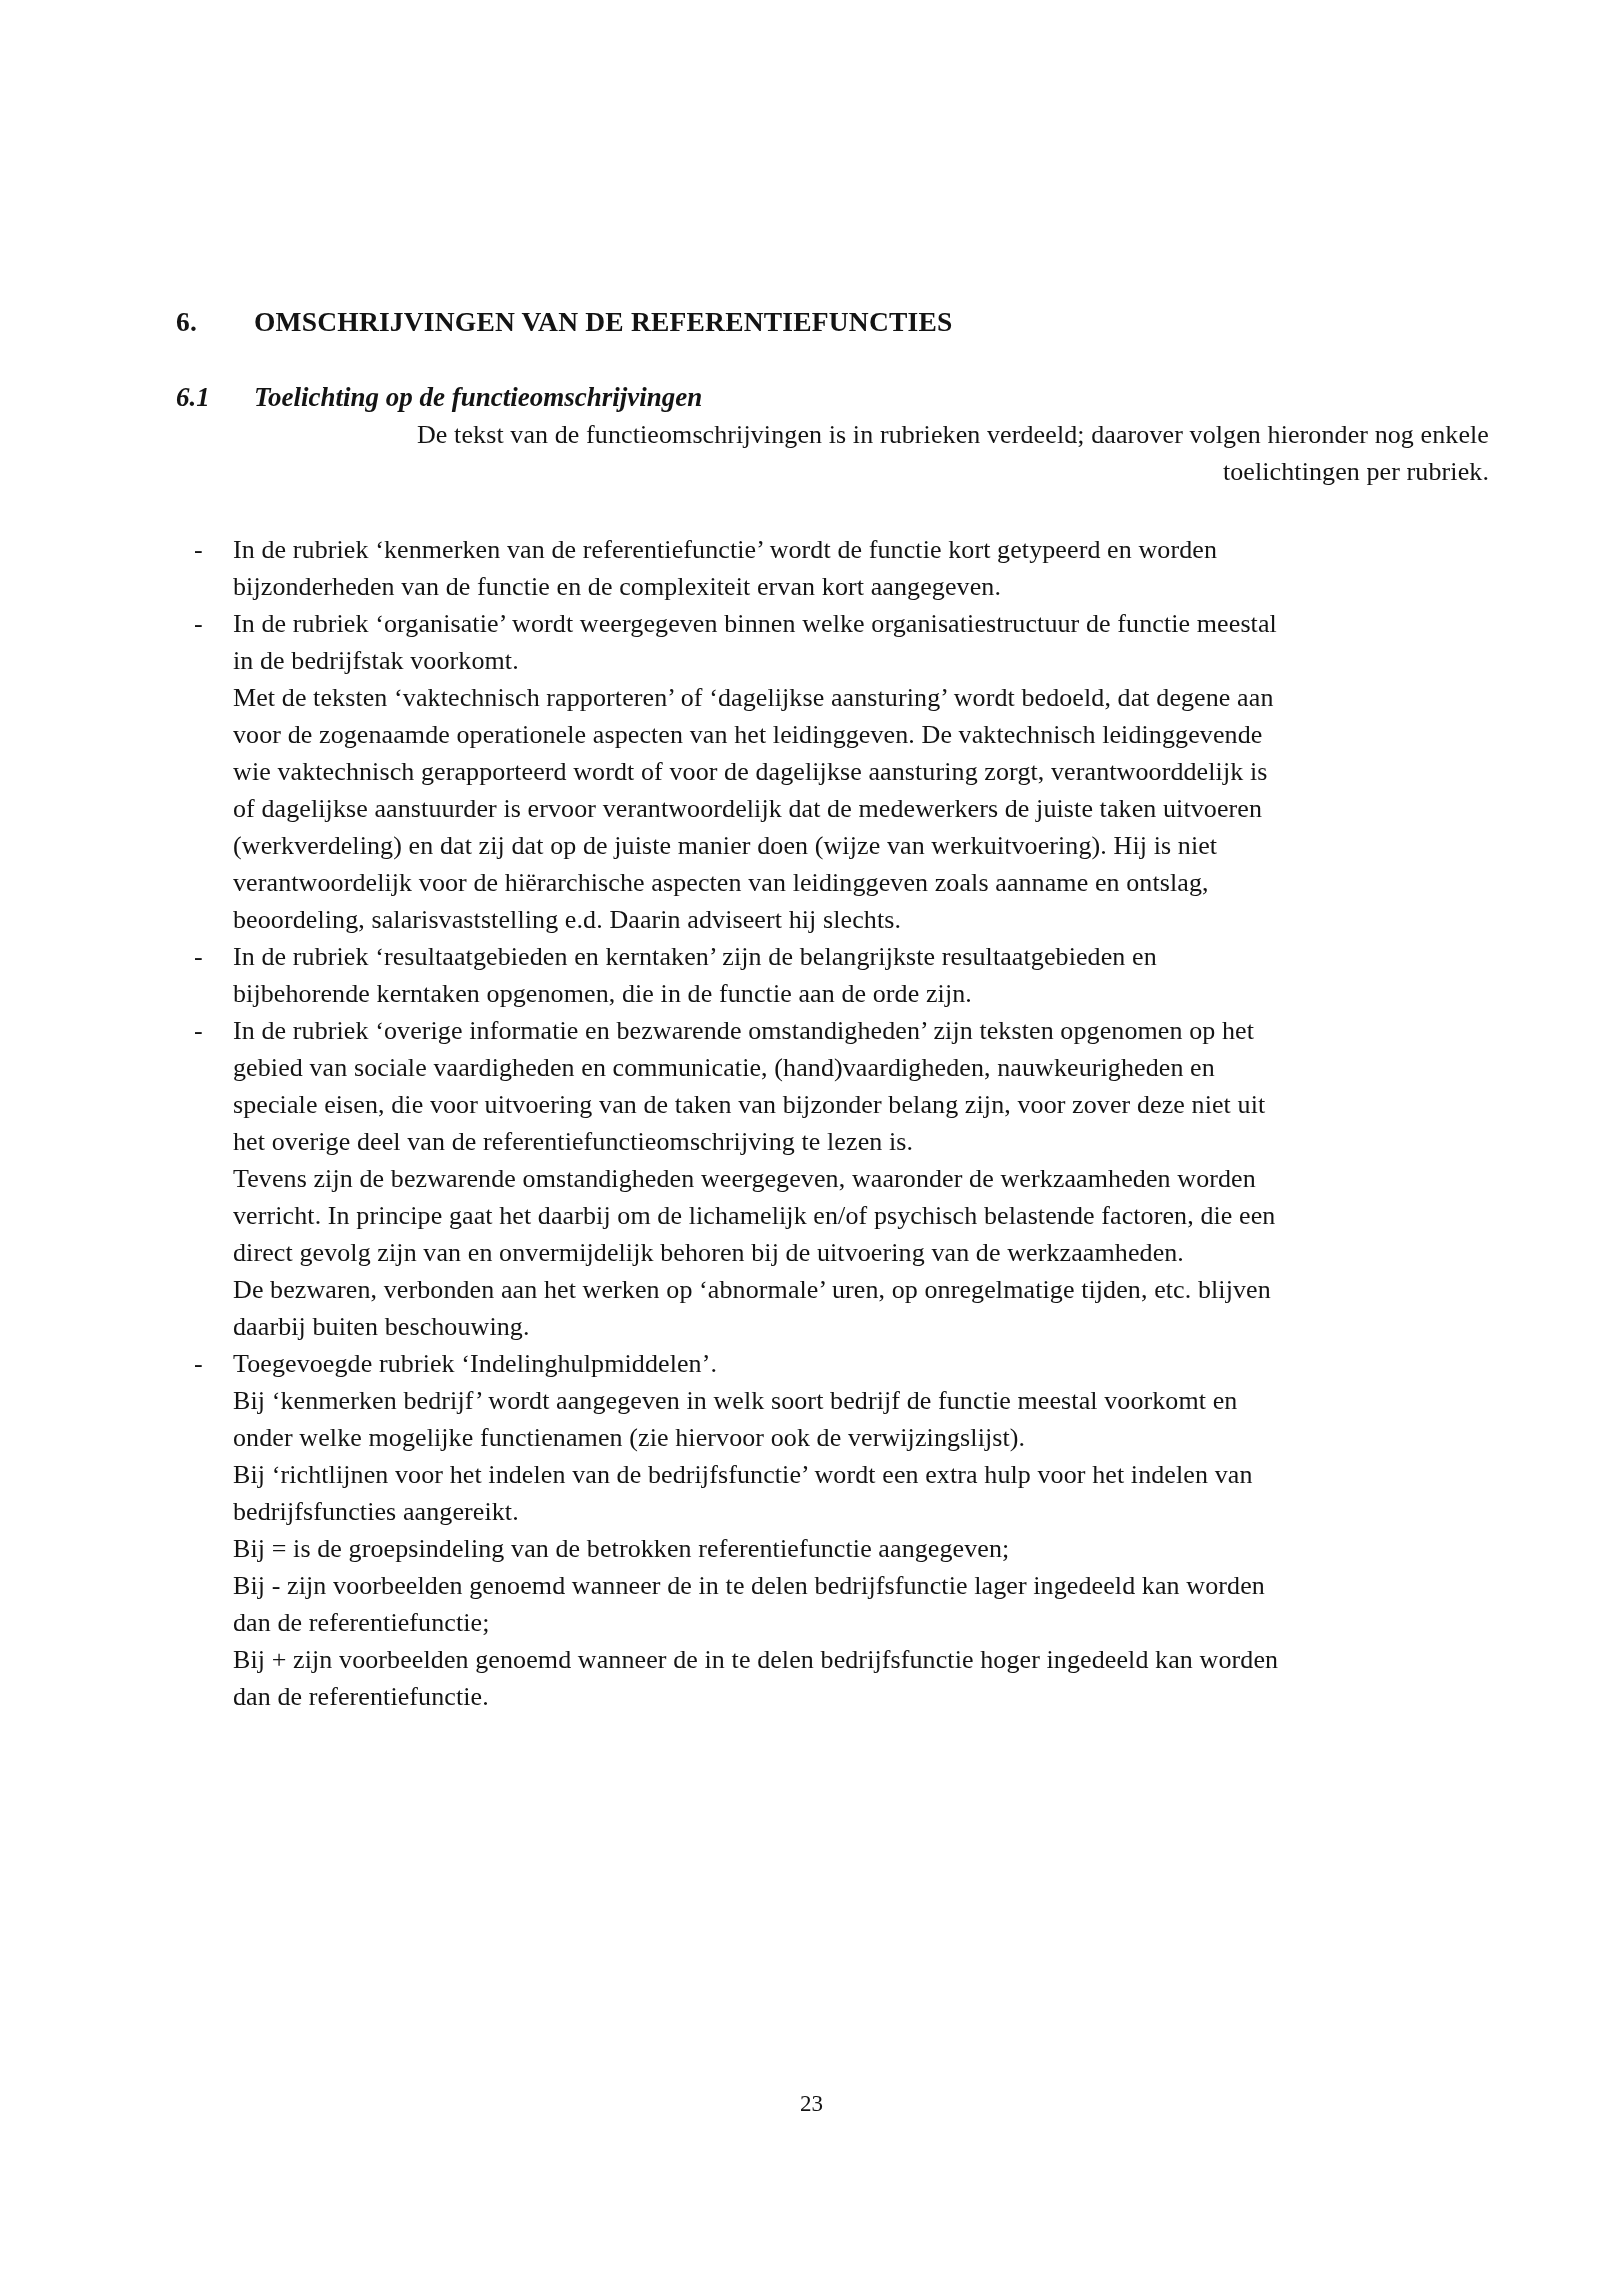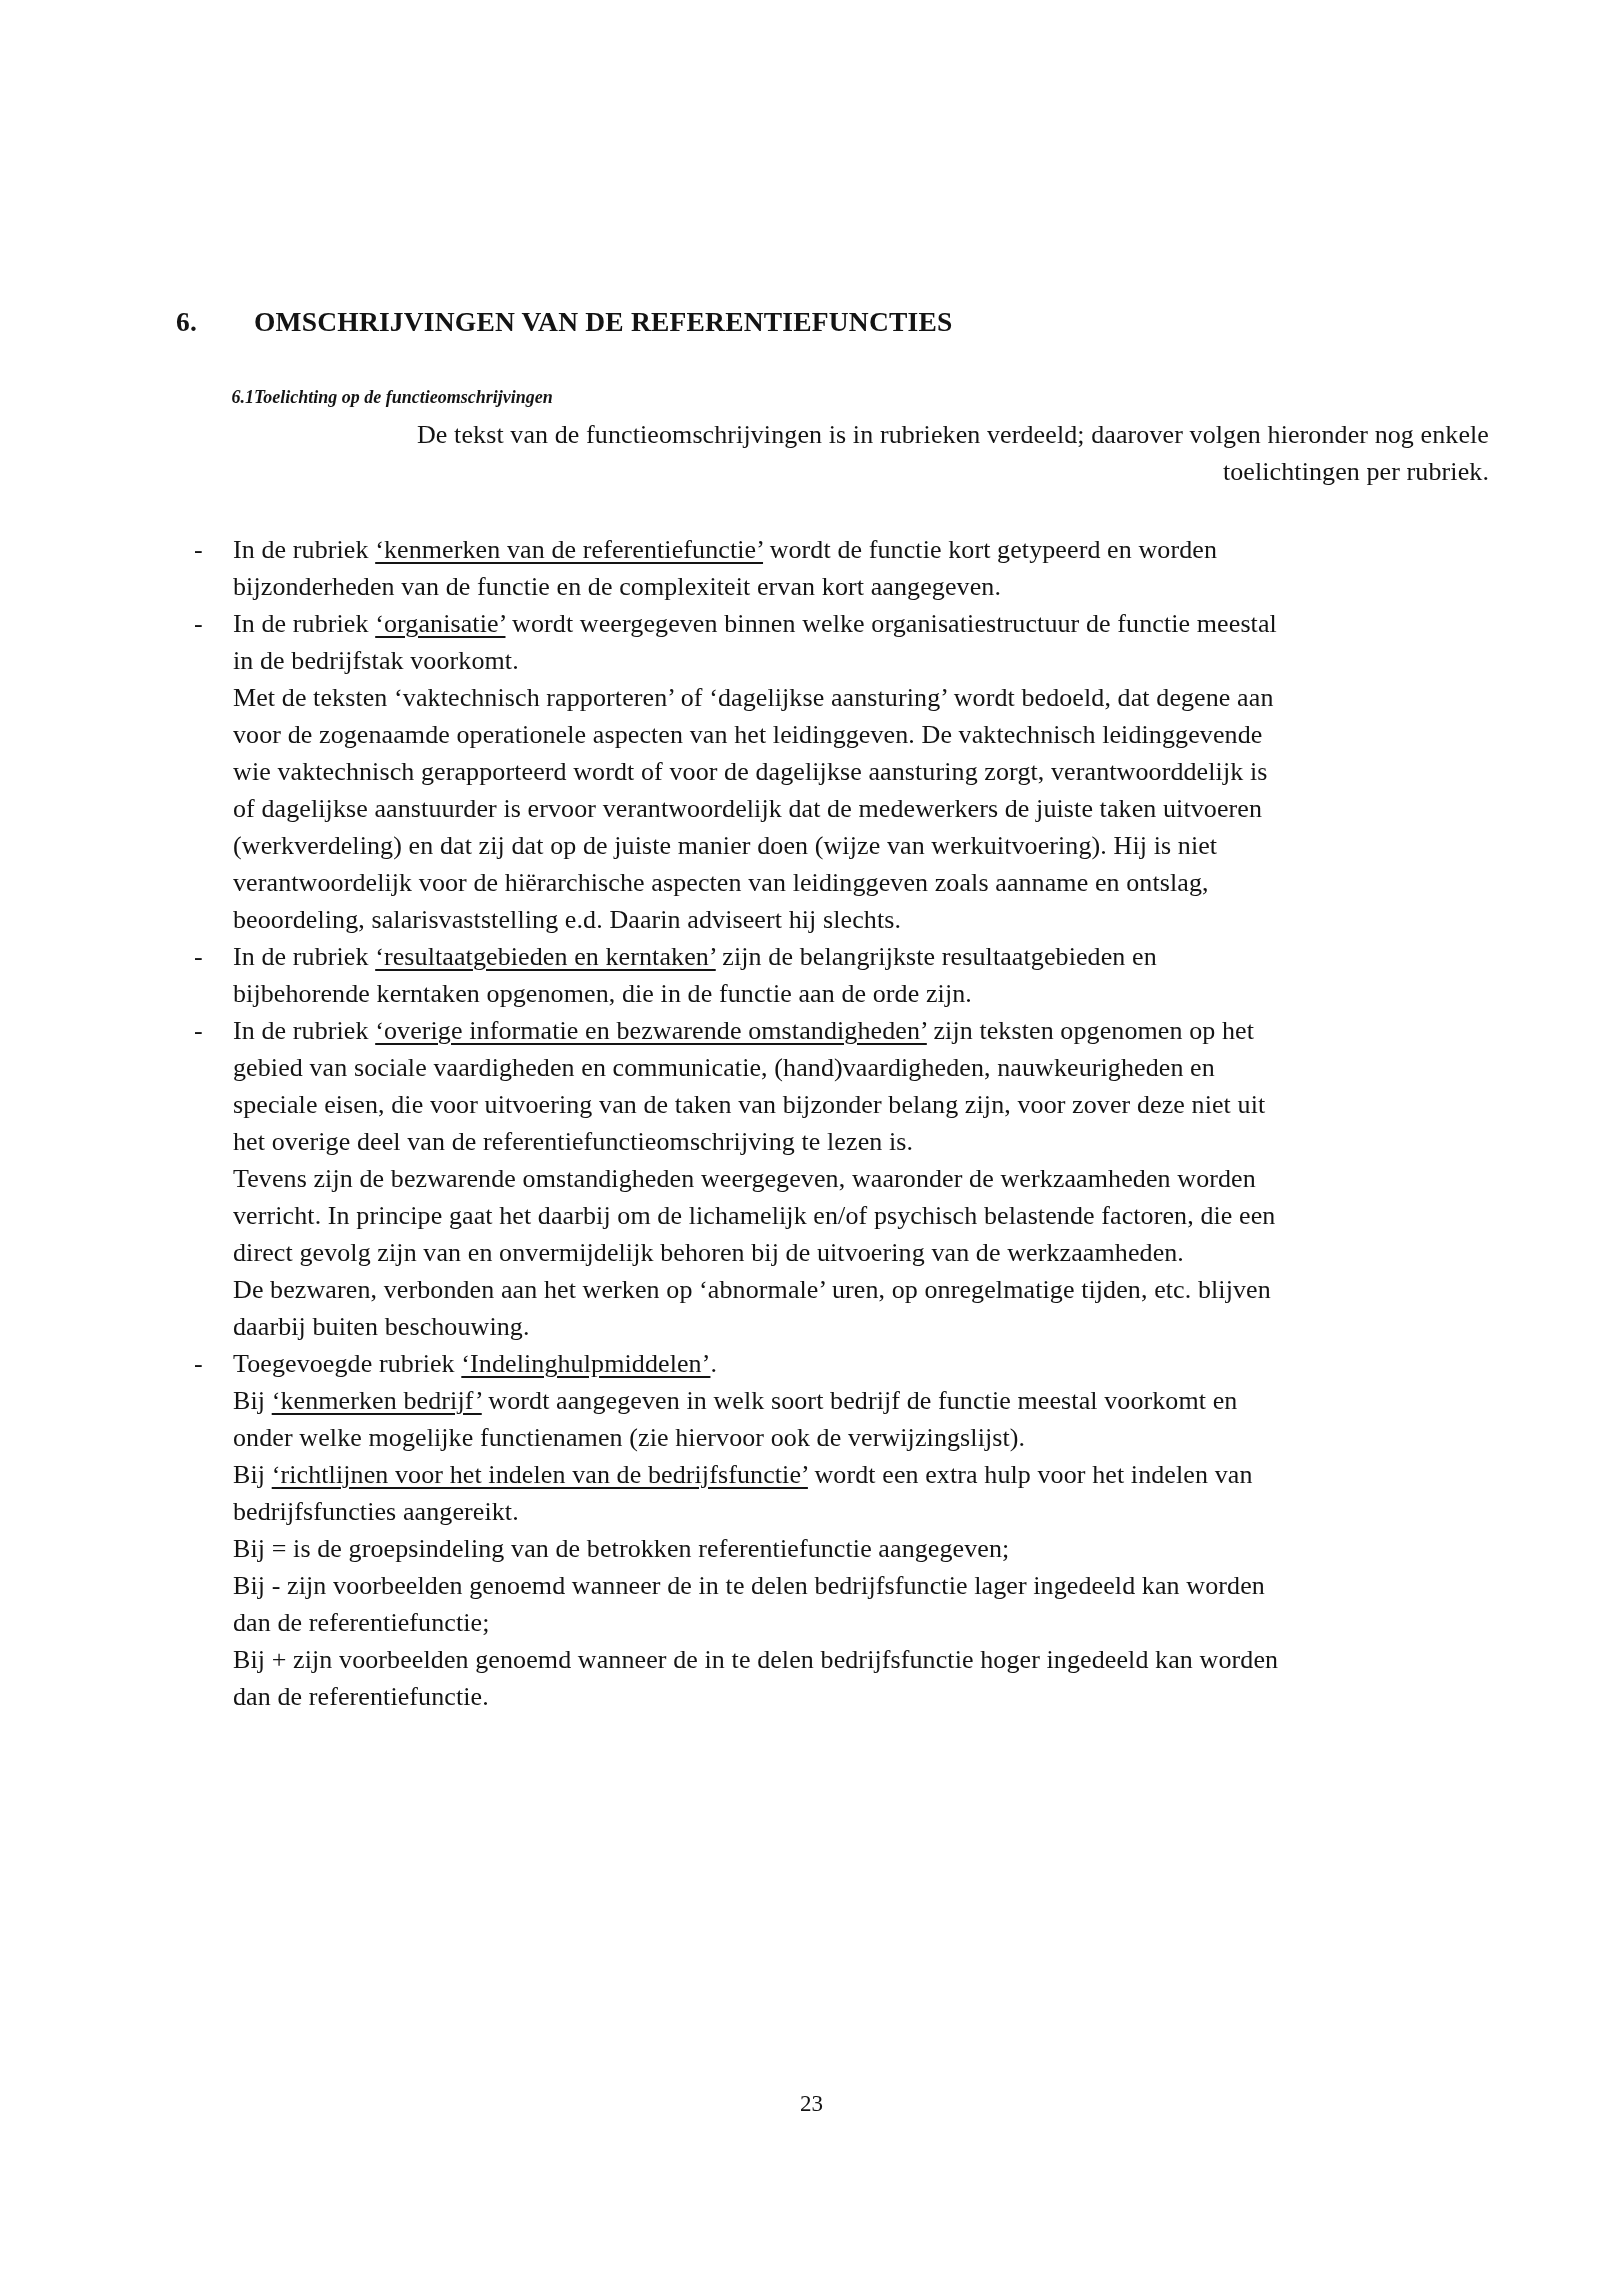--- a/index.html
+++ b/index.html
@@ -24,41 +24,39 @@
     font-size: 27.5px;
     line-height: 37px;
     letter-spacing: 0.2px;
     white-space: nowrap;
   }
   .heading-num { width: 78px; flex: 0 0 78px; }
   .subheading-row {
     display: flex;
     font-weight: bold;
     font-style: italic;
-    font-size: 18px;
+    font-size: 27px;
     line-height: 37px;
     margin-top: 39px;
     white-space: nowrap;
-    text-align: right;
   }
   .intro { font-size: 26px; line-height: 37px; letter-spacing: 0.1px; }
   .intro .line { white-space: nowrap; text-align: right; }
   .body-lines { margin-top: 41px; font-size: 26px; line-height: 37px; letter-spacing: 0.1px; }
   .body-lines .line {
     position: relative;
     padding-left: 57px;
     white-space: nowrap;
   }
   .body-lines .line .dash {
     position: absolute;
     left: 18px;
     top: 0;
   }
   .u {
-    text-decoration: underline;
     text-decoration-thickness: 1.8px;
     text-underline-offset: 4.4px;
     margin-top: 16px;
   }
   .page-number {
     position: absolute;
     top: 2091px;
     left: 0;
     width: 100%;
     text-align: center;

